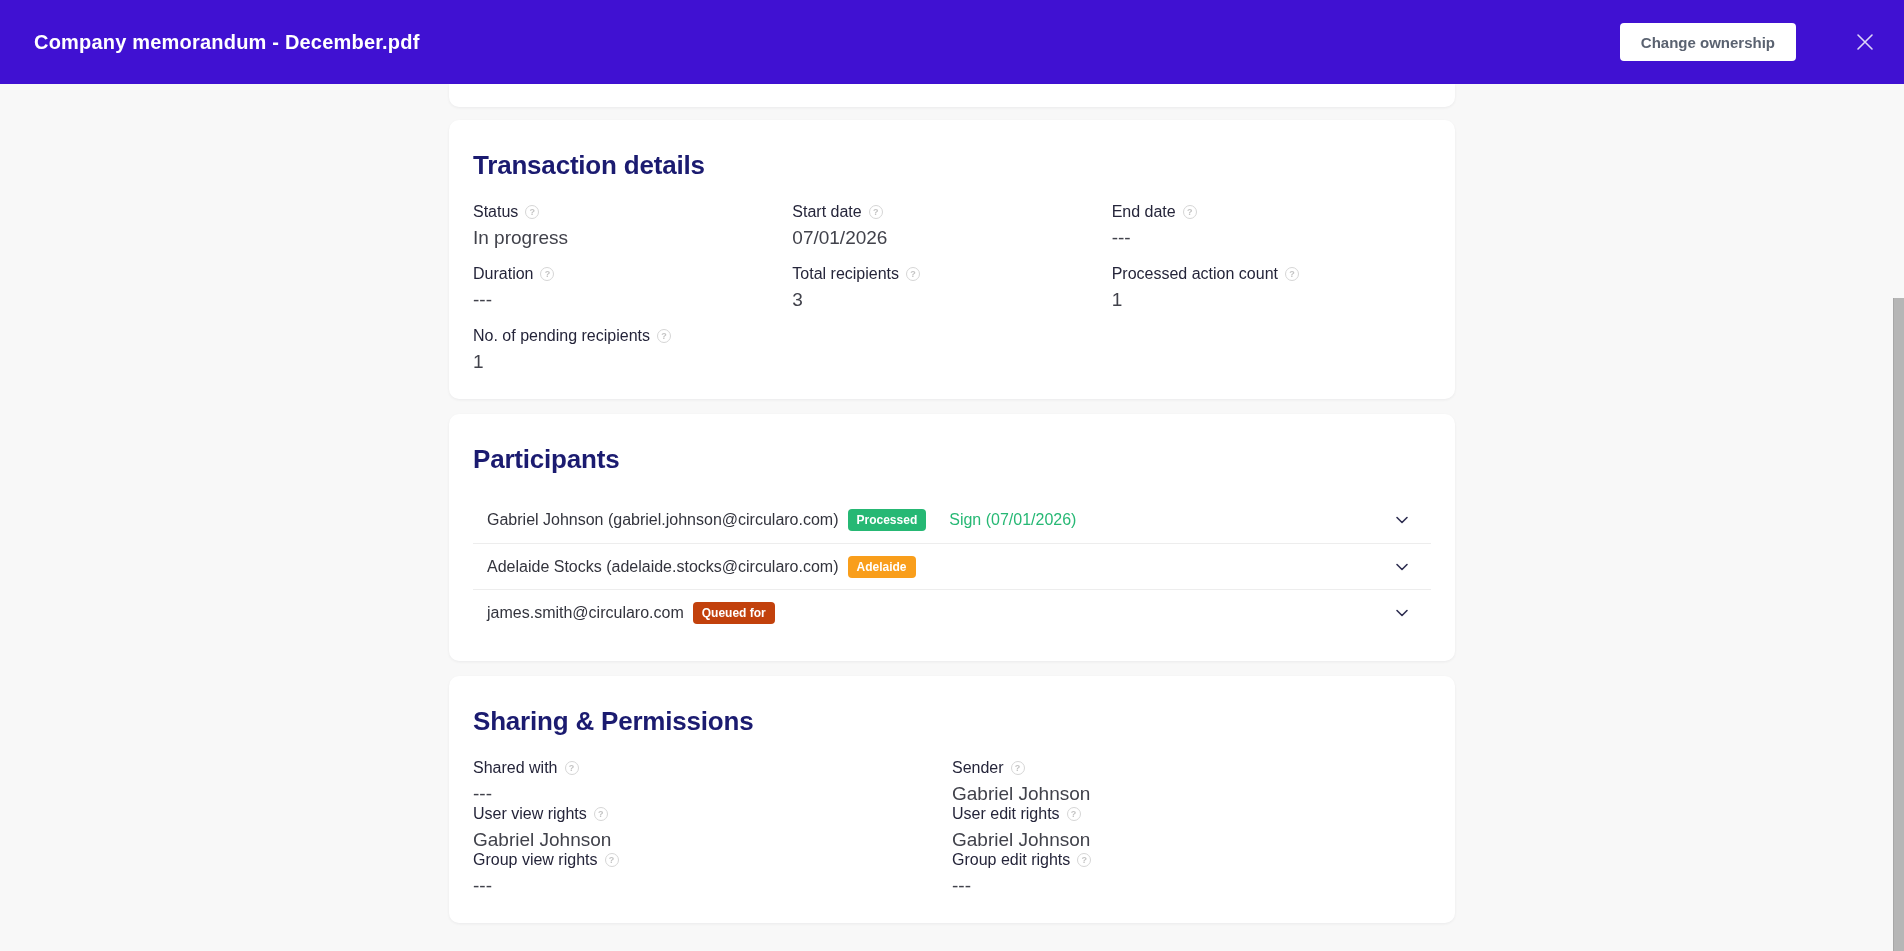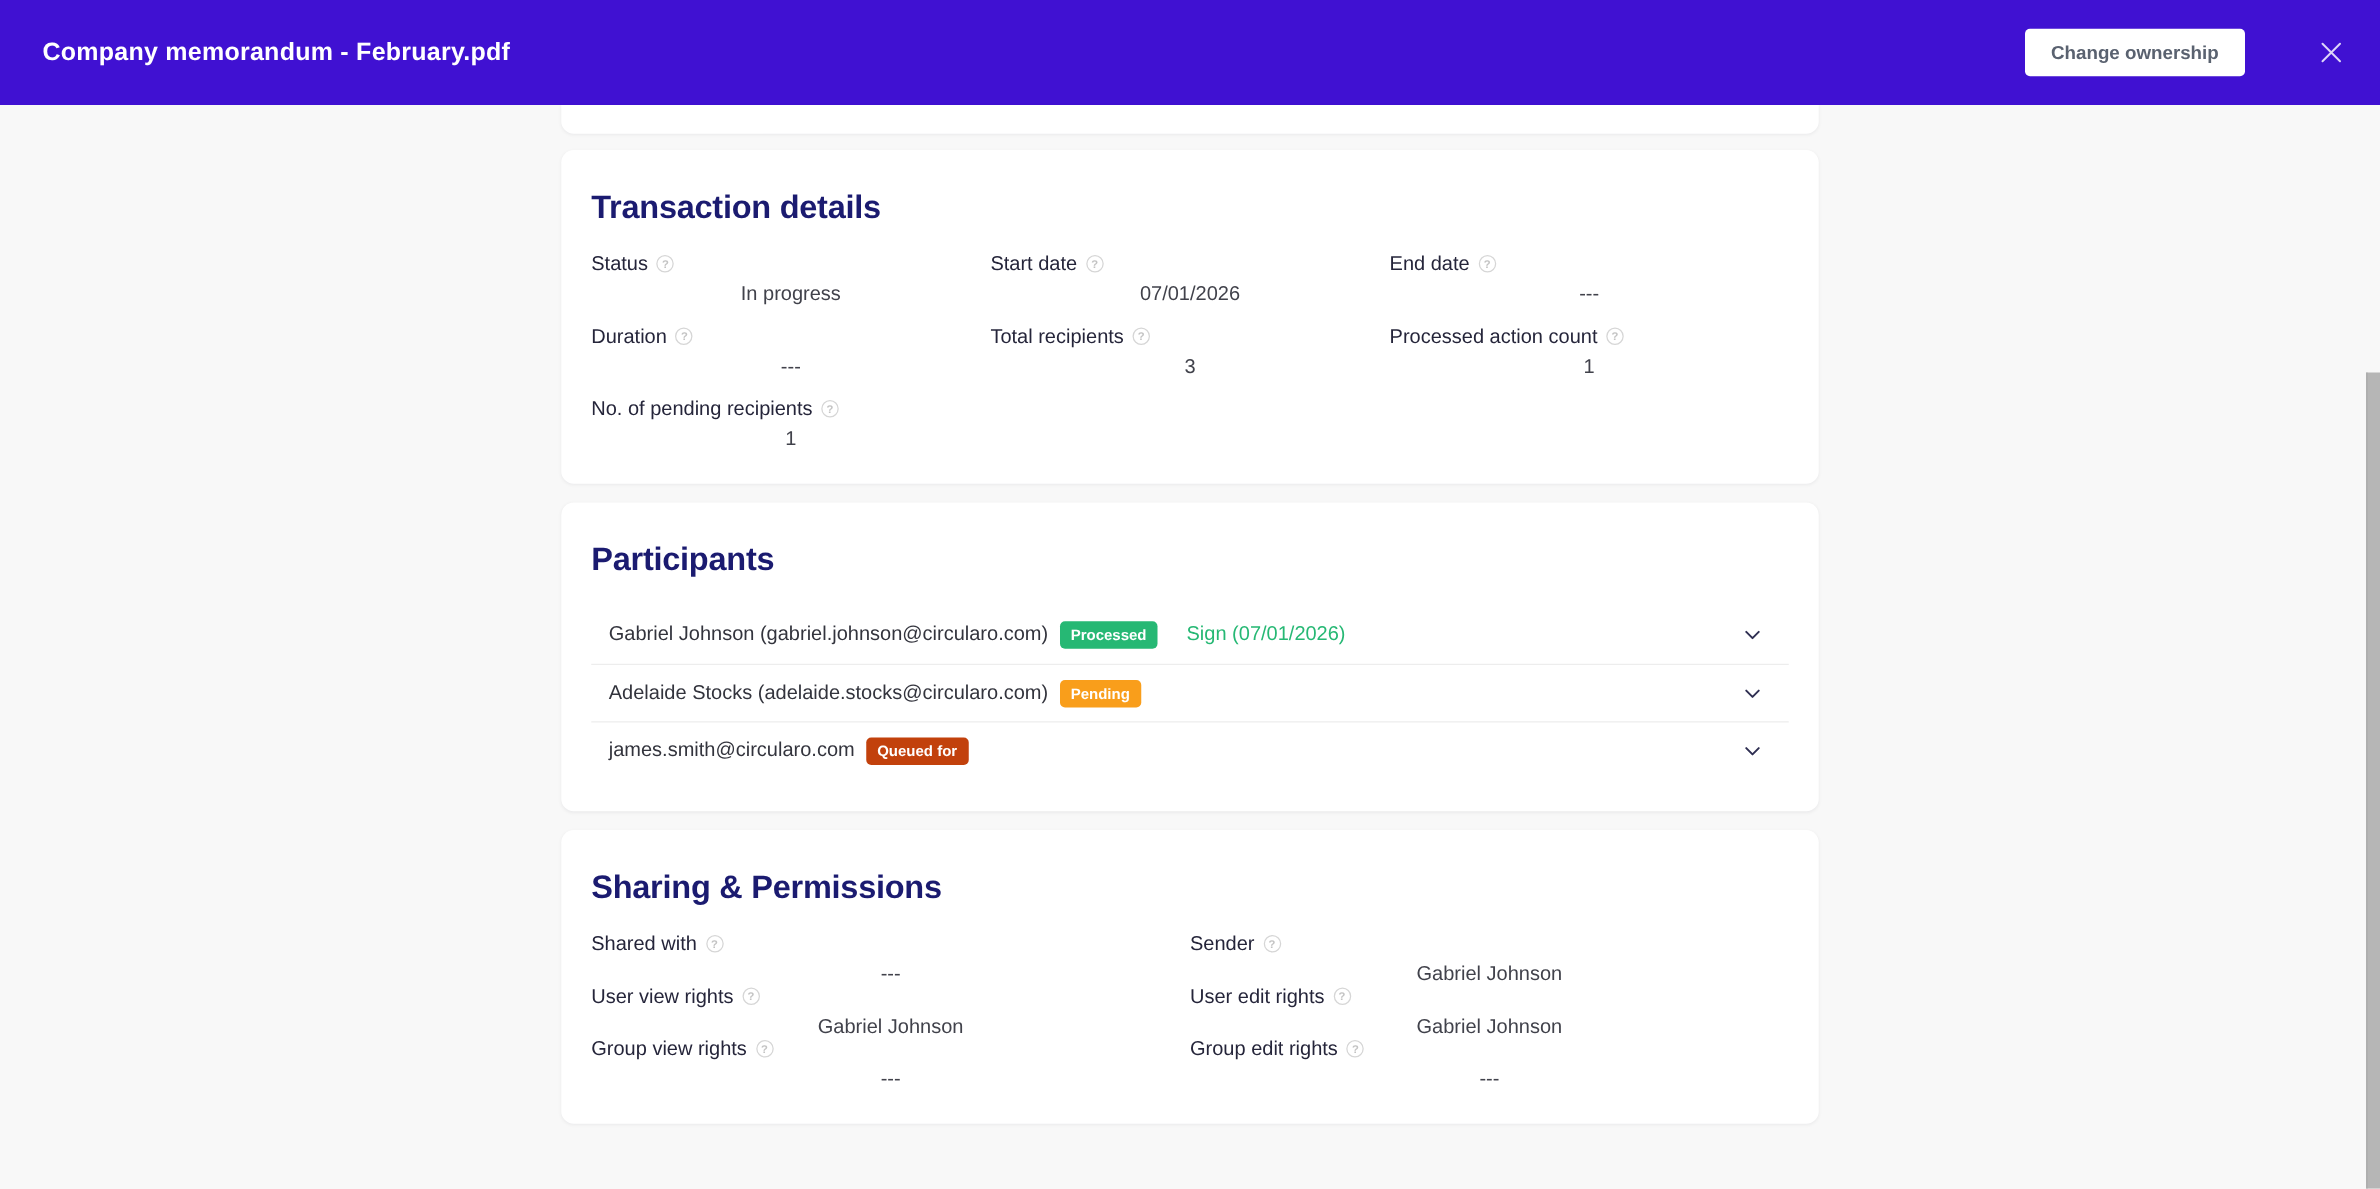--- a/index.html
+++ b/index.html
@@ -93,23 +93,22 @@
     color: #c3c3c3;
     font-size: 9px;
     font-weight: 700;
     line-height: 12px;
     text-align: center;
     margin-left: 7px;
     vertical-align: 2px;
   }
   .field-value {
     color: #41424b;
-    font-size: 16px;
+    font-size: 19px;
     margin-top: 6px;
-    text-align: center;
   }
 
   
   .prows { margin-top: 4px; }
   .prow {
     display: flex;
     align-items: center;
     height: 46px;
     padding: 0 20px 0 14px;
     cursor: pointer;
@@ -145,21 +144,21 @@
     height: 653px;
     background: #b6b6b6;
     border-left: 1px solid #a7a7a7;
     cursor: pointer;
   }
 </style>
 </head>
 <body>
 
 <div class="topbar">
-  <div class="topbar-title">Company memorandum - February.pdf</div>
+  <div class="topbar-title">Company memorandum - December.pdf</div>
   <div class="topbar-right">
     <button class="btn-change-ownership">Change ownership</button>
     <div class="close-x">
       <svg width="20" height="20" viewBox="0 0 20 20">
         <path d="M3 3 L17 17 M17 3 L3 17" stroke="#ddd6f8" stroke-width="1.6" fill="none" stroke-linecap="round"></path>
       </svg>
     </div>
   </div>
 </div>
 
@@ -211,21 +210,21 @@
           <span class="badge processed">Processed</span>
           <span class="prow-action">Sign  (07/01/2026)</span>
           <span class="prow-spacer"></span>
           <svg class="chev" viewBox="0 0 18 18">
             <path d="M4 6.5 L9 11.5 L14 6.5" stroke="#2f2f52" stroke-width="1.6" fill="none" stroke-linecap="round" stroke-linejoin="round"></path>
           </svg>
         </div>
 
         <div class="prow">
           <span class="prow-name">Adelaide Stocks  (adelaide.stocks@circularo.com)</span>
-          <span class="badge pending">Pending</span>
+          <span class="badge pending">Adelaide</span>
           <span class="prow-spacer"></span>
           <svg class="chev" viewBox="0 0 18 18">
             <path d="M4 6.5 L9 11.5 L14 6.5" stroke="#2f2f52" stroke-width="1.6" fill="none" stroke-linecap="round" stroke-linejoin="round"></path>
           </svg>
         </div>
 
         <div class="prow">
           <span class="prow-name">james.smith@circularo.com</span>
           <span class="badge queued">Queued for</span>
           <span class="prow-spacer"></span>

